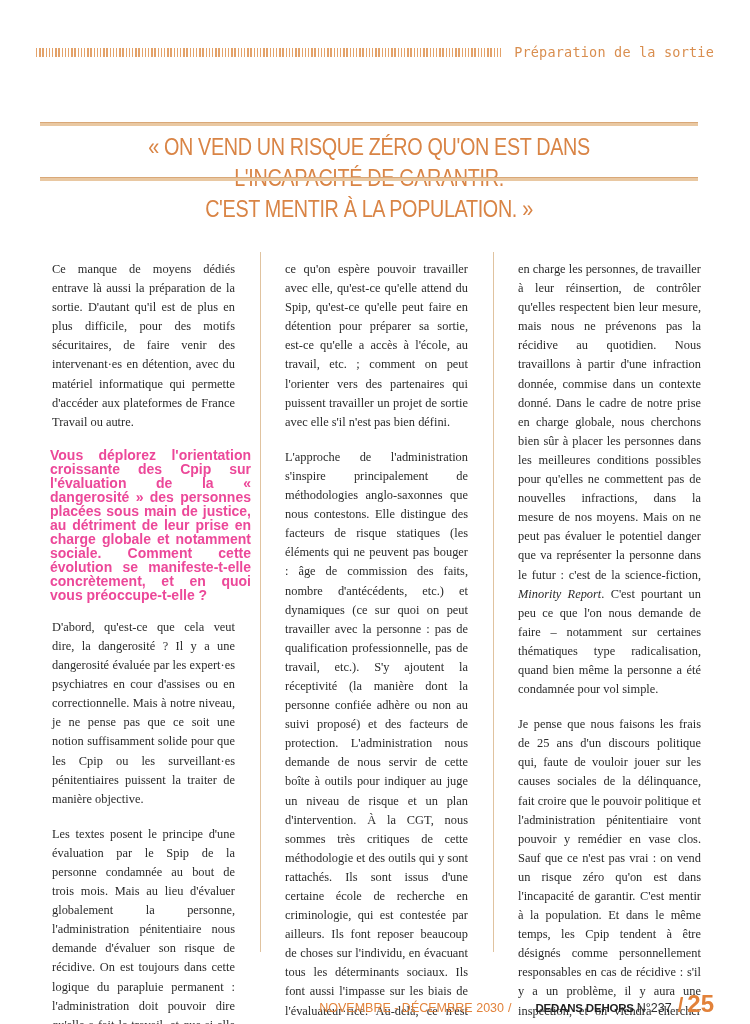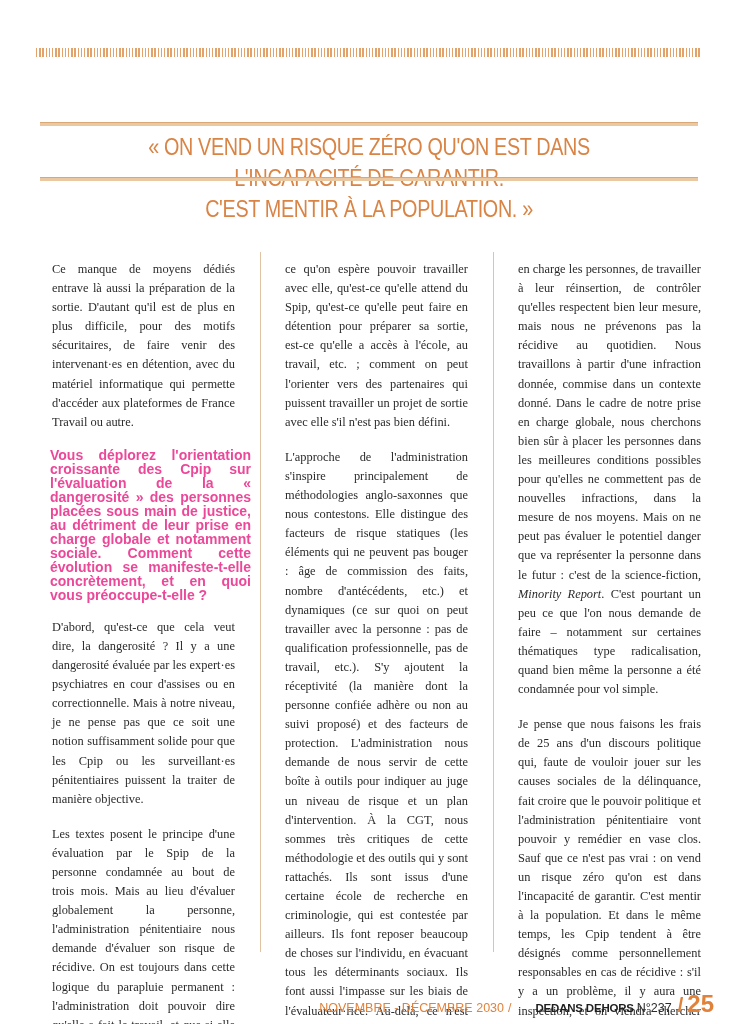--- a/index.html
+++ b/index.html
@@ -36,20 +36,21 @@
     .footer .mag { font-weight: bold; color: #1f1f1f; font-size: 11.5px; letter-spacing: -0.2px; margin-left: 20px; }
     .footer .issue { color: #2b2b2b; margin-left: 3px; }
     .footer .slash2 { color: #e2823a; font-weight: bold; font-size: 20px; margin: 0 4px 0 6px; }
     .footer .page { color: #e2823a; font-weight: bold; font-size: 24px; }
   </style>
 </head>
 <body>
 
 <div class="header">
   <div class="header-stripes"></div>
+  <span class="header-section">Préparation de la sortie</span>
 </div>
 
 <div class="pullquote">
   <div class="pq-rule top"></div>
   <div class="pq-text">
     <div>« ON VEND UN RISQUE ZÉRO QU'ON EST DANS L'INCAPACITÉ DE GARANTIR.</div>
     <div>C'EST MENTIR À LA POPULATION. »</div>
   </div>
   <div class="pq-rule bottom"></div>
 </div>

